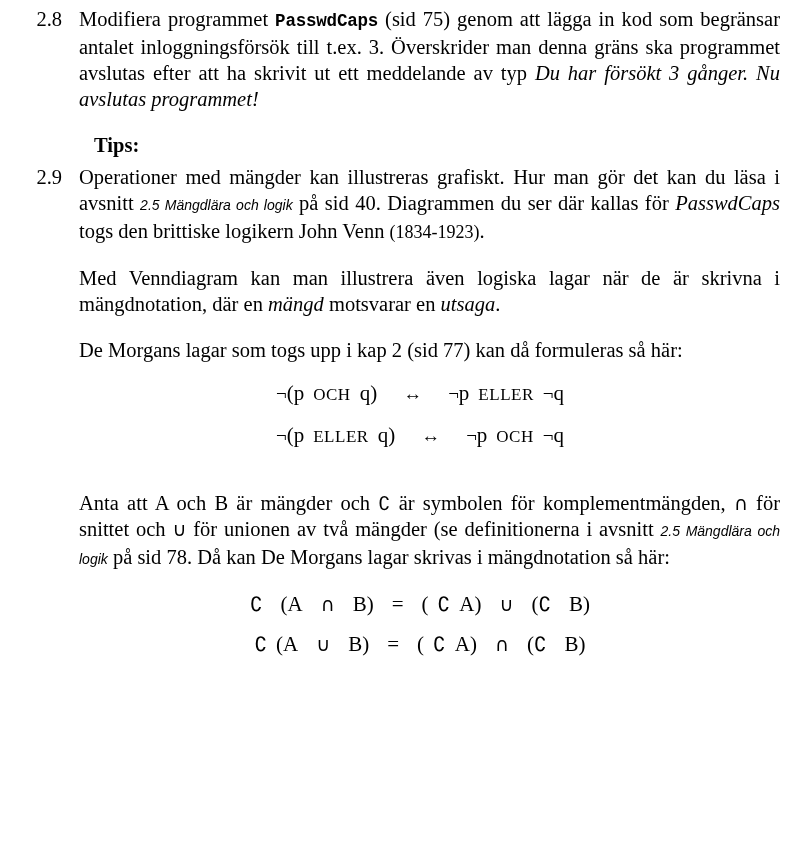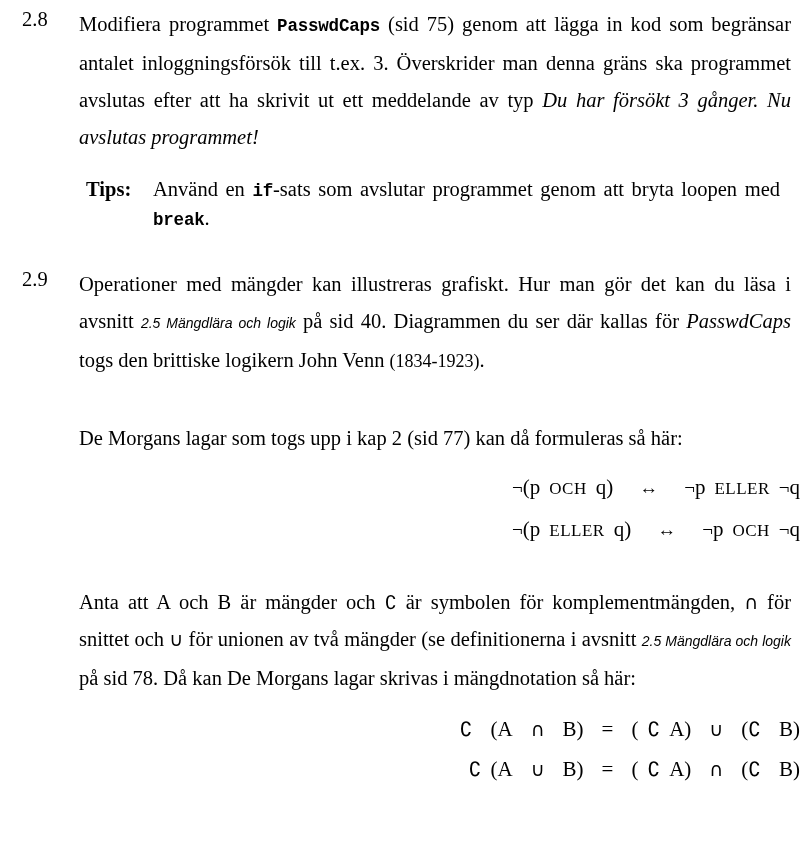--- a/index.html
+++ b/index.html
@@ -22,31 +22,31 @@
     padding: 0;
   }
 
   
   .exercise {
     position: relative;
     display: block;
   }
   .ex-num {
     position: absolute;
-    left: 22px;
+    left: 8px;
     width: 54px;
-    text-align: left;
+    text-align: right;
     font-size: 20.5px;
     line-height: 27px;
   }
   .ex-body {
     margin-left: 79px;
-    margin-right: 9px;
+    margin-right: 20px;
     font-size: 20.5px;
-    line-height: 37px;
+    line-height: 26px;
     text-align: justify;
     text-justify: inter-word;
   }
 
   
   p.para {
     margin: 0;
     padding: 0;
   }
   .gap-sm { height: 13px; }
@@ -56,21 +56,21 @@
   
   .tips {
     position: relative;
     margin-left: 82px;
     margin-right: 20px;
     font-size: 20.5px;
     line-height: 27px;
   }
   .tips-label {
     position: absolute;
-    left: 4px;
+    left: 12px;
     top: 0;
     font-weight: bold;
   }
   .tips-text {
     margin-left: 71px;
     text-align: justify;
     text-justify: inter-word;
   }
 
   
@@ -87,21 +87,21 @@
     font-family: "Liberation Sans", "DejaVu Sans", sans-serif;
     font-style: italic;
     font-size: 14px;
   }
   .small {
     font-size: 18px;
   }
 
   
   .formula {
-    text-align: right;
+    text-align: center;
     font-size: 21px;
     line-height: 40px;
     margin: 0;
     padding-left: 40px;
   }
   .formula .sc {
     font-size: 17px;
     letter-spacing: 0.5px;
   }
   .formula .neg {
@@ -135,33 +135,33 @@
     <span class="ex-num">2.8</span>
     <div class="ex-body">
       <p class="para"><span>Modifiera programmet </span><span class="code">PasswdCaps</span><span> (sid 75) genom att lägga in kod som begränsar antalet inloggningsförsök till t.ex. 3. Överskrider man denna gräns ska programmet avslutas efter att ha skrivit ut ett meddelande av typ </span><span class="it">Du har försökt 3 gånger. Nu avslutas programmet!</span></p>
     </div>
   </div>
 
   <div class="gap-md"></div>
 
   <div class="tips">
     <span class="tips-label">Tips:</span>
-    <div class="tips-text"><span>Använd en </span><span class="code">if</span><span>-sats som avslutar programmet genom att bryta loopen med </span><span class="code">break</span><span>.</span></div>
   </div>
 
   <div class="gap-lg" style="height:32px;"></div>
 
   <div class="exercise">
     <span class="ex-num">2.9</span>
     <div class="ex-body">
 
       <p class="para"><span>Operationer med mängder kan illustreras grafiskt. Hur man gör det kan du läsa i avsnitt </span><span class="sans-it">2.5 Mängdlära och logik</span><span> på sid 40. Diagrammen du ser där kallas för </span><span class="it">PasswdCaps</span><span> togs den brittiske logikern John Venn </span><span class="small">(1834-1923)</span><span>.</span></p>
 
       <div class="gap-md"></div>
 
+      <p class="para"><span>Med Venndiagram kan man illustrera även logiska lagar när de är skrivna i mängdnotation, där en </span><span class="it">mängd</span><span> motsvarar en </span><span class="it">utsaga</span><span>.</span></p>
 
       <div class="gap-md"></div>
 
       <p class="para nojust">De Morgans lagar som togs upp i kap 2 (sid 77) kan då formuleras så här:</p>
     </div>
   </div>
 
   <div class="gap-sm" style="height:10px;"></div>
 
   <div>

